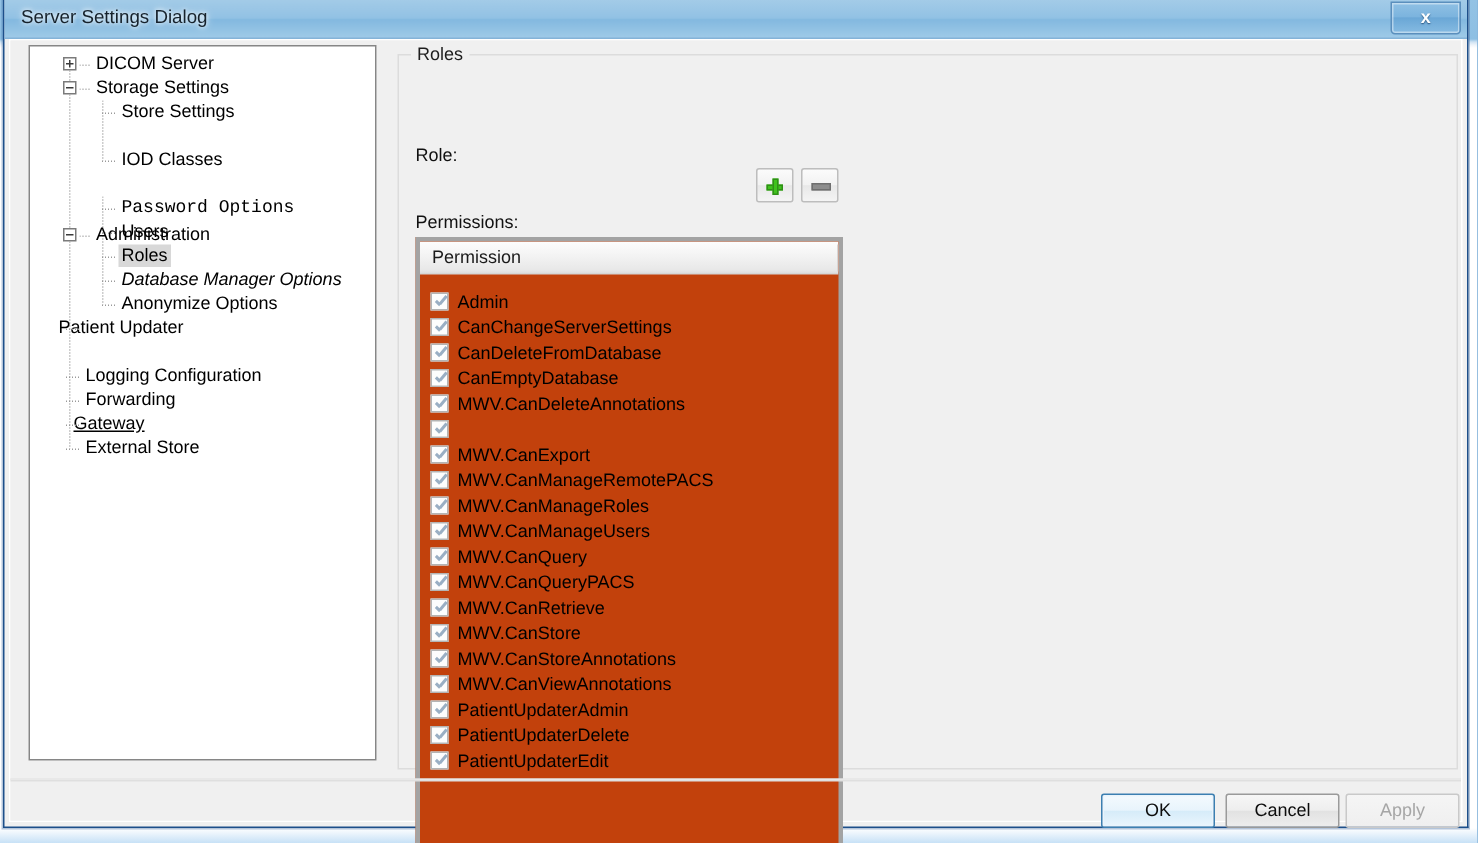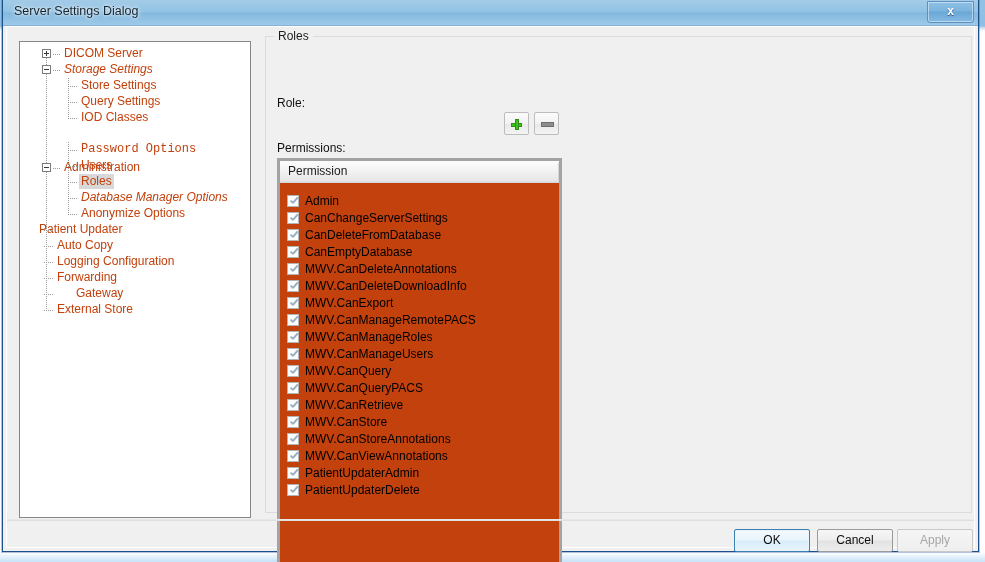--- a/index.html
+++ b/index.html
@@ -78,28 +78,28 @@
   }
 
   
   .client {
     position: absolute; left: 4px; top: 27px; right: 4px; bottom: 4px;
     background: #f0f0f0;
   }
 
   
   .treeview {
-    position: absolute; left: 12px; top: 14px;
+    position: absolute; left: 12px; top: 3px;
     width: 232px; height: 477px;
     background: #ffffff;
     border: 1px solid #868686;
     box-sizing: border-box;
     overflow: hidden;
     font-size: 12px;
-    color: #c2410c;
+    color: #000000;
   }
   .tnode {
     position: relative;
     height: 16px;
     line-height: 16px;
     white-space: nowrap;
     font-size: 12px;
   }
   .tnode .label {
     display: inline-block;
@@ -334,35 +334,33 @@
 
     <div class="win-inner-border"></div>
 
     <div class="client">
 
       <div class="treeview" id="treeview">
           <div class="dots-v" style="left: 26px; top: 12px; height: 256px;"></div>
           <div class="dots-v" style="left: 48px; top: 36px; height: 40px;"></div>
           <div class="dots-v" style="left: 48px; top: 100px; height: 72px;"></div>
           <div class="tnode" style="position: absolute; left: 0px; top: 4px; width: 100%;"><span class="expander plus" style="left: 22px; top: 3px;"></span><span class="dots-h" style="left: 33px; top: 8px; width: 7px;"></span><span class="label" style="margin-left: 42px;">DICOM Server</span></div>
-          <div class="tnode" style="position: absolute; left: 0px; top: 20px; width: 100%;"><span class="expander" style="left: 22px; top: 3px;"></span><span class="dots-h" style="left: 33px; top: 8px; width: 7px;"></span><span class="label" style="margin-left: 42px; font-style: italic;">Storage Settings</span></div>
+          <div class="tnode" style="position: absolute; left: 0px; top: 20px; width: 100%;"><span class="expander" style="left: 22px; top: 3px;"></span><span class="dots-h" style="left: 33px; top: 8px; width: 7px;"></span><span class="label" style="margin-left: 42px;">Storage Settings</span></div>
           <div class="tnode" style="position: absolute; left: 0px; top: 36px; width: 100%;"><span class="dots-h" style="left: 48px; top: 8px; width: 9px;"></span><span class="label" style="margin-left: 59px;">Store Settings</span></div>
-          <div class="tnode" style="position: absolute; left: 0px; top: 52px; width: 100%;"><span class="dots-h" style="left: 48px; top: 8px; width: 9px;"></span><span class="label" style="margin-left: 59px;">Query Settings</span></div>
           <div class="tnode" style="position: absolute; left: 0px; top: 68px; width: 100%;"><span class="dots-h" style="left: 48px; top: 8px; width: 9px;"></span><span class="label" style="margin-left: 59px;">IOD Classes</span></div>
           <div class="tnode" style="position: absolute; left: 0px; top: 84px; width: 100%; margin-top: 34px;"><span class="expander" style="left: 22px; top: 3px;"></span><span class="dots-h" style="left: 33px; top: 8px; width: 7px;"></span><span class="label" style="margin-left: 42px;">Administration</span></div>
           <div class="tnode" style="position: absolute; left: 0px; top: 100px; width: 100%; font-family: Liberation Mono, monospace;"><span class="dots-h" style="left: 48px; top: 8px; width: 9px;"></span><span class="label" style="margin-left: 59px;">Password Options</span></div>
           <div class="tnode" style="position: absolute; left: 0px; top: 116px; width: 100%;"><span class="dots-h" style="left: 48px; top: 8px; width: 9px;"></span><span class="label" style="margin-left: 59px;">Users</span></div>
           <div class="tnode selected" style="position: absolute; left: 0px; top: 132px; width: 100%;"><span class="dots-h" style="left: 48px; top: 8px; width: 9px;"></span><span class="label" style="margin-left: 59px;">Roles</span></div>
           <div class="tnode" style="position: absolute; left: 0px; top: 148px; width: 100%;"><span class="dots-h" style="left: 48px; top: 8px; width: 9px;"></span><span class="label" style="margin-left: 59px; font-style: italic;">Database Manager Options</span></div>
           <div class="tnode" style="position: absolute; left: 0px; top: 164px; width: 100%;"><span class="dots-h" style="left: 48px; top: 8px; width: 9px;"></span><span class="label" style="margin-left: 59px;">Anonymize Options</span></div>
           <div class="tnode" style="position: absolute; left: 0px; top: 180px; width: 100%;"><span class="dots-h" style="left: 24px; top: 8px; width: 9px;"></span><span class="label" style="margin-left: 17px;">Patient Updater</span></div>
-          <div class="tnode" style="position: absolute; left: 0px; top: 196px; width: 100%;"><span class="dots-h" style="left: 24px; top: 8px; width: 9px;"></span><span class="label" style="margin-left: 35px;">Auto Copy</span></div>
           <div class="tnode" style="position: absolute; left: 0px; top: 212px; width: 100%;"><span class="dots-h" style="left: 24px; top: 8px; width: 9px;"></span><span class="label" style="margin-left: 35px;">Logging Configuration</span></div>
           <div class="tnode" style="position: absolute; left: 0px; top: 228px; width: 100%;"><span class="dots-h" style="left: 24px; top: 8px; width: 9px;"></span><span class="label" style="margin-left: 35px;">Forwarding</span></div>
-          <div class="tnode" style="position: absolute; left: 0px; top: 244px; width: 100%;"><span class="dots-h" style="left: 24px; top: 8px; width: 9px;"></span><span class="label" style="margin-left: 54px;">Gateway</span></div>
+          <div class="tnode" style="position: absolute; left: 0px; top: 244px; width: 100%;"><span class="dots-h" style="left: 24px; top: 8px; width: 9px;"></span><span class="label" style="margin-left: 27px; text-decoration: underline;">Gateway</span></div>
           <div class="tnode" style="position: absolute; left: 0px; top: 260px; width: 100%;"><span class="dots-h" style="left: 24px; top: 8px; width: 9px;"></span><span class="label" style="margin-left: 35px;">External Store</span></div>
         </div>
 
       <div class="groupbox">
         <span class="gb-title">Roles</span>
       </div>
 
       <div class="lbl" style="left:270px;top:69px;">Role:</div>
 
 
@@ -378,33 +376,34 @@
       <div class="listview">
         <div class="lv-header">
           <span class="hcell">Permission</span>
         </div>
         <div class="lv-body" id="lv-body">
             <div class="lv-row"><span class="cbx"><span class="tick"></span></span><span class="rtext">Admin</span></div>
             <div class="lv-row"><span class="cbx"><span class="tick"></span></span><span class="rtext">CanChangeServerSettings</span></div>
             <div class="lv-row"><span class="cbx"><span class="tick"></span></span><span class="rtext">CanDeleteFromDatabase</span></div>
             <div class="lv-row"><span class="cbx"><span class="tick"></span></span><span class="rtext">CanEmptyDatabase</span></div>
             <div class="lv-row"><span class="cbx"><span class="tick"></span></span><span class="rtext">MWV.CanDeleteAnnotations</span></div>
-            <div class="lv-row"><span class="cbx"><span class="tick"></span></span><span class="rtext">MWV.CanDeleteDownloadInfo</span></div>
+            <div class="lv-row"><span class="cbx"><span class="tick"></span></span></div>
             <div class="lv-row"><span class="cbx"><span class="tick"></span></span><span class="rtext">MWV.CanExport</span></div>
             <div class="lv-row"><span class="cbx"><span class="tick"></span></span><span class="rtext">MWV.CanManageRemotePACS</span></div>
             <div class="lv-row"><span class="cbx"><span class="tick"></span></span><span class="rtext">MWV.CanManageRoles</span></div>
             <div class="lv-row"><span class="cbx"><span class="tick"></span></span><span class="rtext">MWV.CanManageUsers</span></div>
             <div class="lv-row"><span class="cbx"><span class="tick"></span></span><span class="rtext">MWV.CanQuery</span></div>
             <div class="lv-row"><span class="cbx"><span class="tick"></span></span><span class="rtext">MWV.CanQueryPACS</span></div>
             <div class="lv-row"><span class="cbx"><span class="tick"></span></span><span class="rtext">MWV.CanRetrieve</span></div>
             <div class="lv-row"><span class="cbx"><span class="tick"></span></span><span class="rtext">MWV.CanStore</span></div>
             <div class="lv-row"><span class="cbx"><span class="tick"></span></span><span class="rtext">MWV.CanStoreAnnotations</span></div>
             <div class="lv-row"><span class="cbx"><span class="tick"></span></span><span class="rtext">MWV.CanViewAnnotations</span></div>
             <div class="lv-row"><span class="cbx"><span class="tick"></span></span><span class="rtext">PatientUpdaterAdmin</span></div>
             <div class="lv-row"><span class="cbx"><span class="tick"></span></span><span class="rtext">PatientUpdaterDelete</span></div>
+            <div class="lv-row"><span class="cbx"><span class="tick"></span></span><span class="rtext">PatientUpdaterEdit</span></div>
           </div>
       </div>
 
       <div class="footer-sep"></div>
       <div class="btn default" style="left:727px;">OK</div>
       <div class="btn" style="left:810px;">Cancel</div>
       <div class="btn disabled" style="left:890px;">Apply</div>
 
     </div>
   </div>

